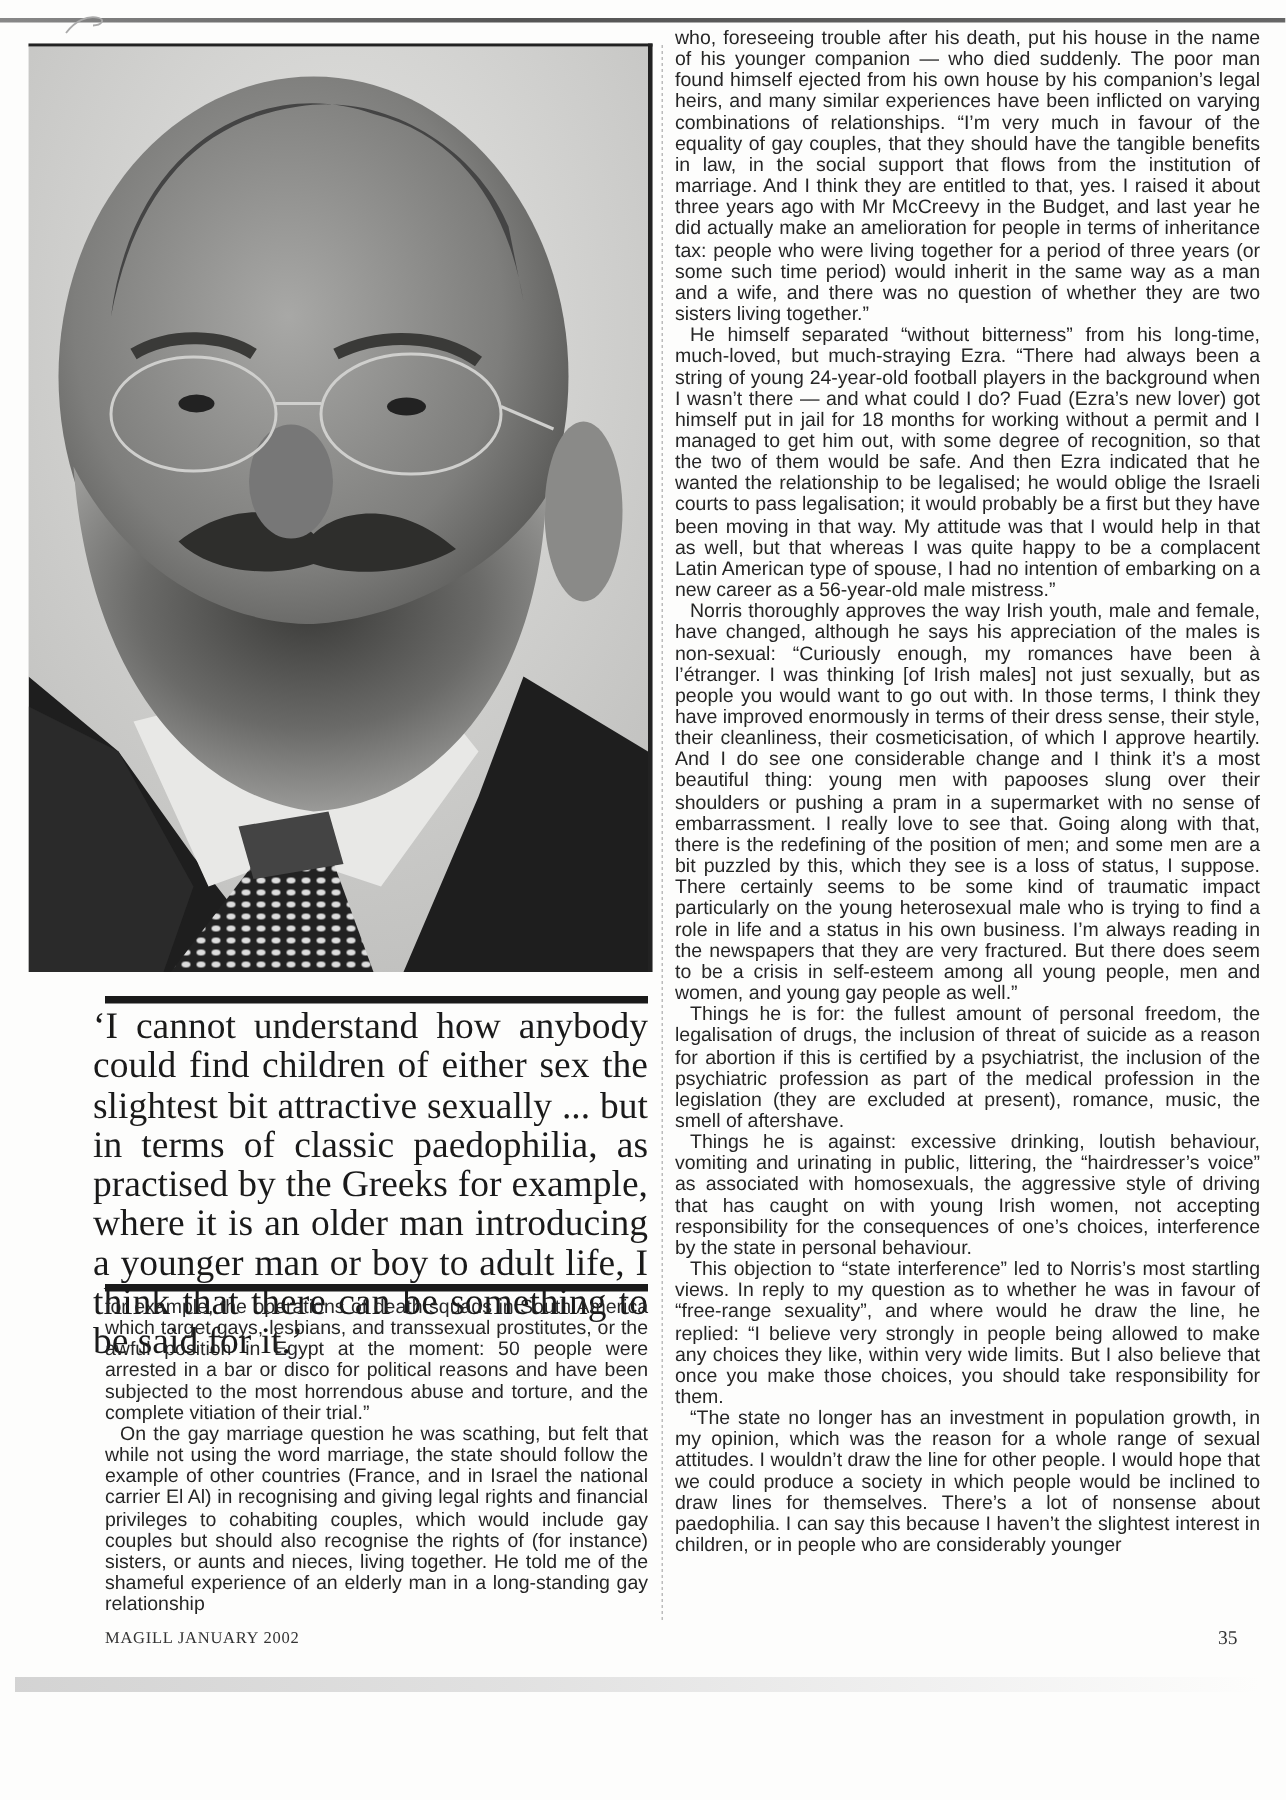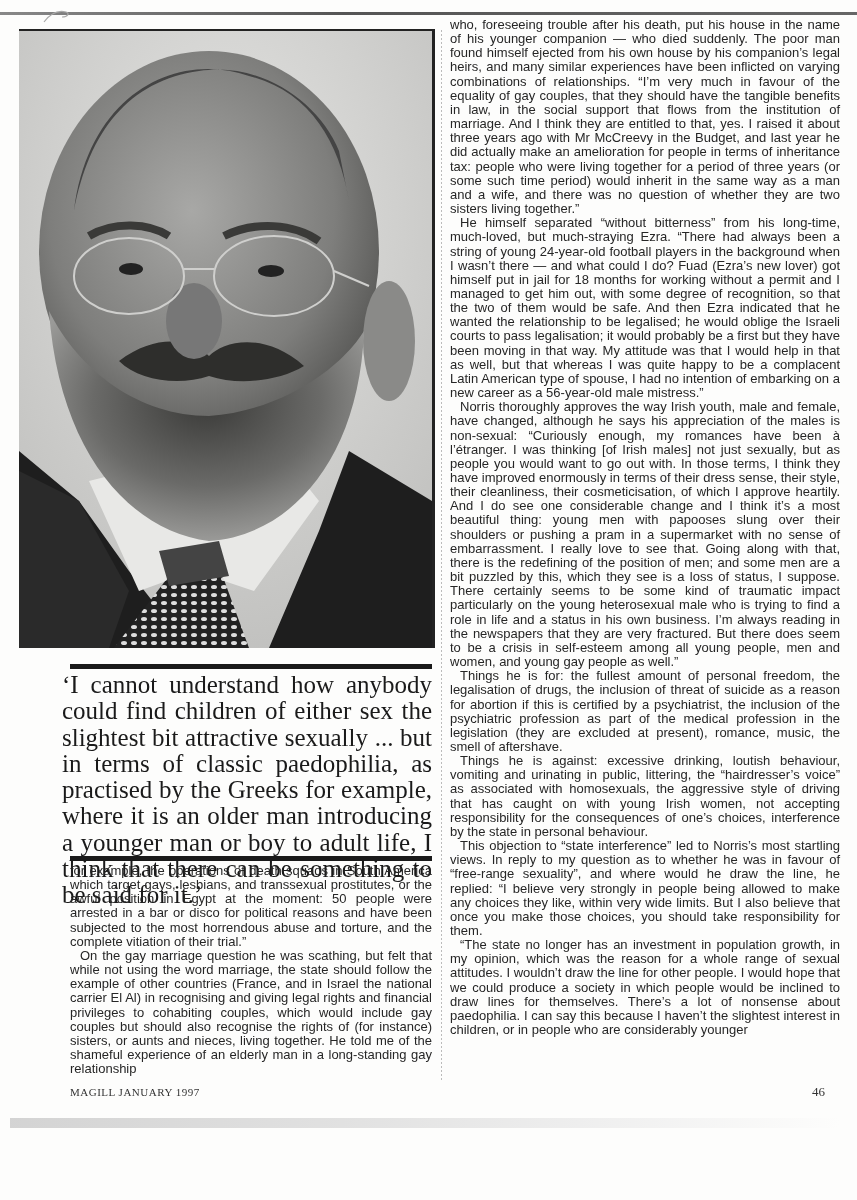--- a/index.html
+++ b/index.html
@@ -134,15 +134,15 @@
 <div class="col col-right">
   <p class="first">who, foreseeing trouble after his death, put his house in the name of his younger companion — who died suddenly. The poor man found himself ejected from his own house by his companion’s legal heirs, and many similar experiences have been inflicted on varying combinations of relationships. “I’m very much in favour of the equality of gay couples, that they should have the tangible benefits in law, in the social support that flows from the institution of marriage. And I think they are entitled to that, yes. I raised it about three years ago with Mr McCreevy in the Budget, and last year he did actually make an amelioration for people in terms of inheritance tax: people who were living together for a period of three years (or some such time period) would inherit in the same way as a man and a wife, and there was no question of whether they are two sisters living together.”</p>
   <p>He himself separated “without bitterness” from his long-time, much-loved, but much-straying Ezra. “There had always been a string of young 24-year-old football players in the background when I wasn’t there — and what could I do? Fuad (Ezra’s new lover) got himself put in jail for 18 months for working without a permit and I managed to get him out, with some degree of recognition, so that the two of them would be safe. And then Ezra indicated that he wanted the relationship to be legalised; he would oblige the Israeli courts to pass legalisation; it would probably be a first but they have been moving in that way. My attitude was that I would help in that as well, but that whereas I was quite happy to be a complacent Latin American type of spouse, I had no intention of embarking on a new career as a 56-year-old male mistress.”</p>
   <p>Norris thoroughly approves the way Irish youth, male and female, have changed, although he says his appreciation of the males is non-sexual: “Curiously enough, my romances have been à l’étranger. I was thinking [of Irish males] not just sexually, but as people you would want to go out with. In those terms, I think they have improved enormously in terms of their dress sense, their style, their cleanliness, their cosmeticisation, of which I approve heartily. And I do see one considerable change and I think it’s a most beautiful thing: young men with papooses slung over their shoulders or pushing a pram in a supermarket with no sense of embarrassment. I really love to see that. Going along with that, there is the redefining of the position of men; and some men are a bit puzzled by this, which they see is a loss of status, I suppose. There certainly seems to be some kind of traumatic impact particularly on the young heterosexual male who is trying to find a role in life and a status in his own business. I’m always reading in the newspapers that they are very fractured. But there does seem to be a crisis in self-esteem among all young people, men and women, and young gay people as well.”</p>
   <p>Things he is for: the fullest amount of personal freedom, the legalisation of drugs, the inclusion of threat of suicide as a reason for abortion if this is certified by a psychiatrist, the inclusion of the psychiatric profession as part of the medical profession in the legislation (they are excluded at present), romance, music, the smell of aftershave.</p>
   <p>Things he is against: excessive drinking, loutish behaviour, vomiting and urinating in public, littering, the “hairdresser’s voice” as associated with homosexuals, the aggressive style of driving that has caught on with young Irish women, not accepting responsibility for the consequences of one’s choices, interference by the state in personal behaviour.</p>
   <p>This objection to “state interference” led to Norris’s most startling views. In reply to my question as to whether he was in favour of “free-range sexuality”, and where would he draw the line, he replied: “I believe very strongly in people being allowed to make any choices they like, within very wide limits. But I also believe that once you make those choices, you should take responsibility for them.</p>
   <p>“The state no longer has an investment in population growth, in my opinion, which was the reason for a whole range of sexual attitudes. I wouldn’t draw the line for other people. I would hope that we could produce a society in which people would be inclined to draw lines for themselves. There’s a lot of nonsense about paedophilia. I can say this because I haven’t the slightest interest in children, or in people who are considerably younger</p>
 </div>
 
-<div class="footer-left">MAGILL JANUARY 1997</div>
-<div class="footer-right">46</div>
+<div class="footer-left">MAGILL JANUARY 2002</div>
+<div class="footer-right">35</div>
 <div class="bottom-shadow"></div>
 
 </body></html>

